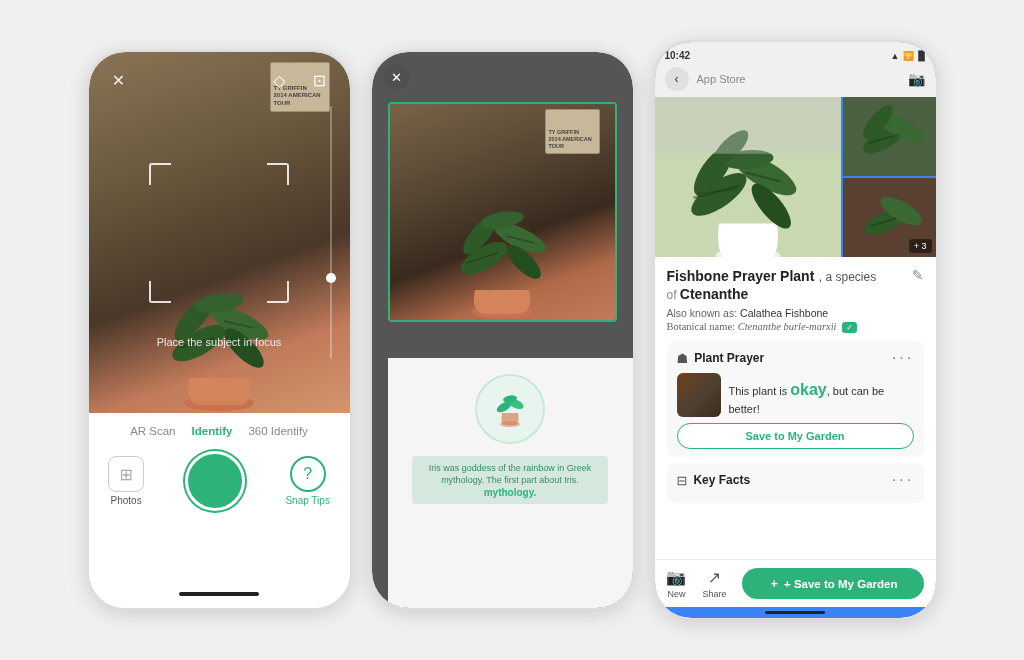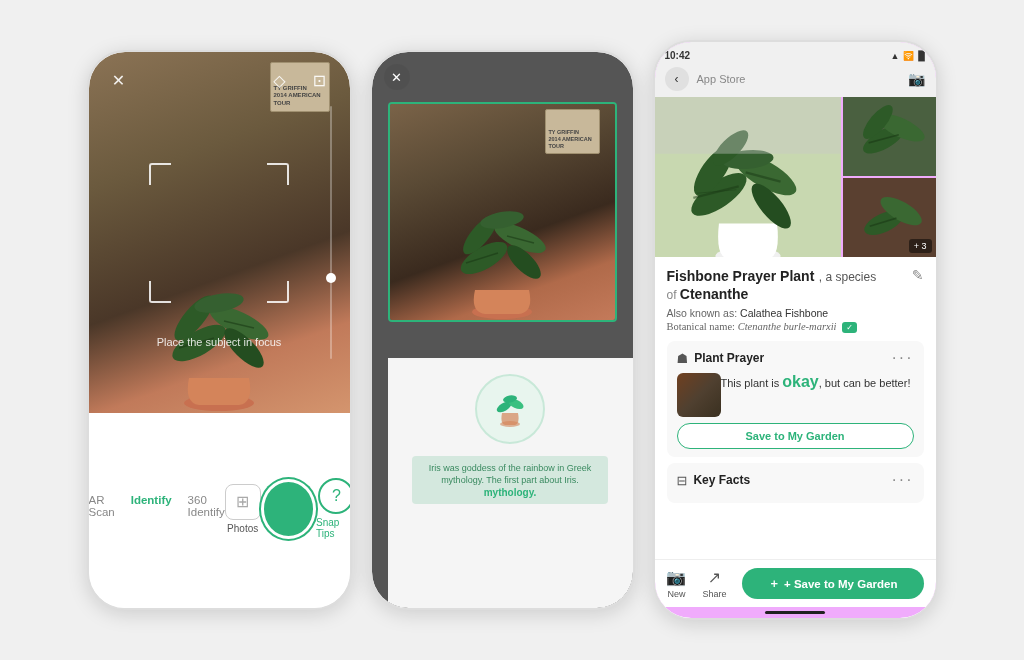--- a/index.html
+++ b/index.html
@@ -107,20 +107,21 @@
       right: 0;
       text-align: center;
       color: rgba(255,255,255,0.85);
       font-size: 11px;
     }
 
     .p1-bottom {
       background: #fff;
       height: 35%;
       display: flex;
+      flex-direction: column;
       align-items: center;
       padding-top: 10px;
       padding-bottom: 8px;
     }
 
     .scan-tabs {
       display: flex;
       gap: 16px;
       margin-bottom: 12px;
     }
@@ -291,21 +292,21 @@
       font-size: 10px;
       color: #2db37a;
       text-align: center;
       width: 80%;
     }
 
     
     .p3-screen {
       width: 100%;
       height: 100%;
-      background: #f0abfc;
+      background: #3b82f6;
       display: flex;
       flex-direction: column;
     }
 
     .p3-header {
       background: #f0f0f0;
       padding: 8px 10px 4px;
     }
 
     .p3-status-bar {
@@ -521,22 +522,22 @@
 
     .p3-more-btn {
       font-size: 16px;
       color: #888;
       cursor: pointer;
       letter-spacing: 2px;
     }
 
     .p3-health-content {
       display: flex;
-      gap: 0;
-      align-items: flex-start;
+      gap: 8px;
+      align-items: flex-end;
     }
 
     .p3-health-thumb {
       width: 44px;
       height: 44px;
       border-radius: 6px;
       background: linear-gradient(135deg, #704020 0%, #504030 50%, #3a3020 100%);
       flex-shrink: 0;
     }
 

